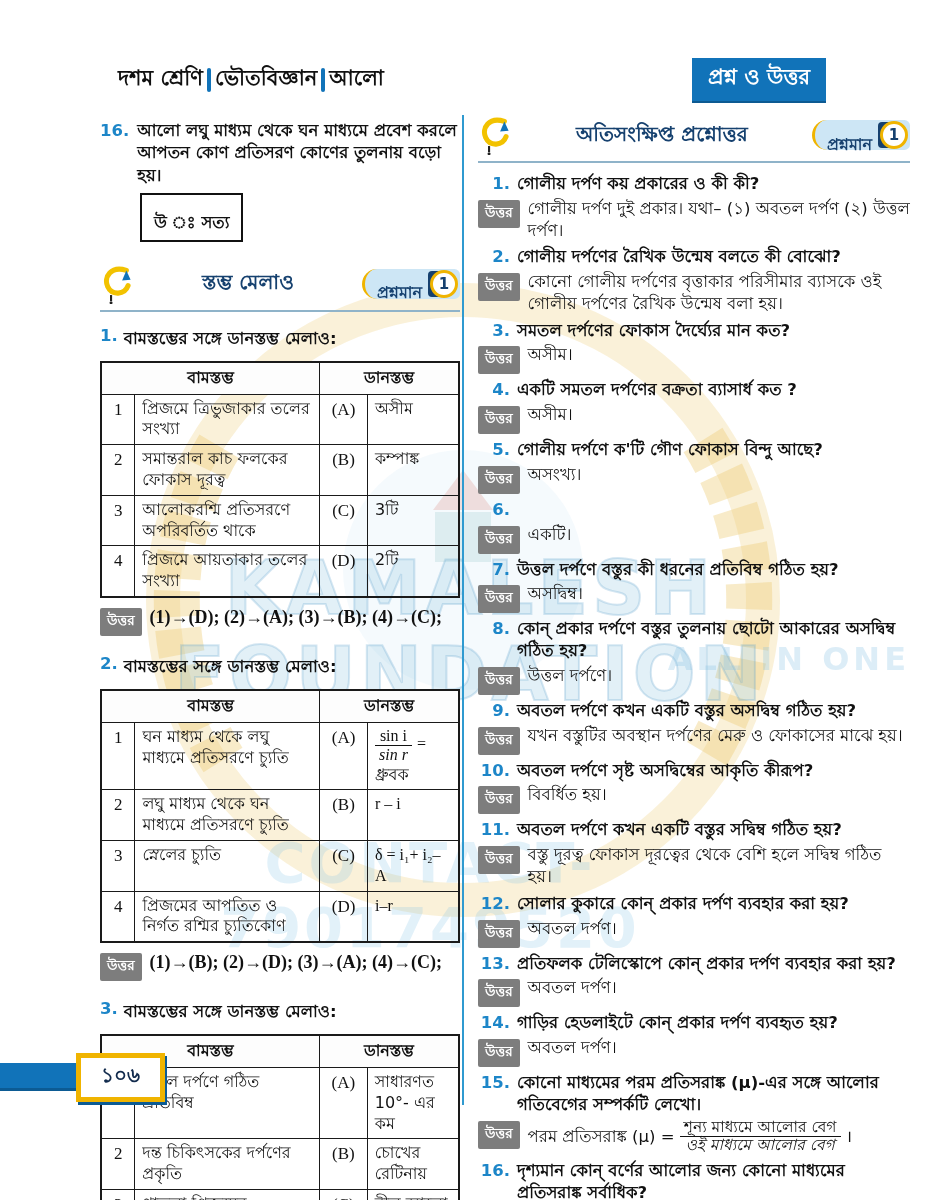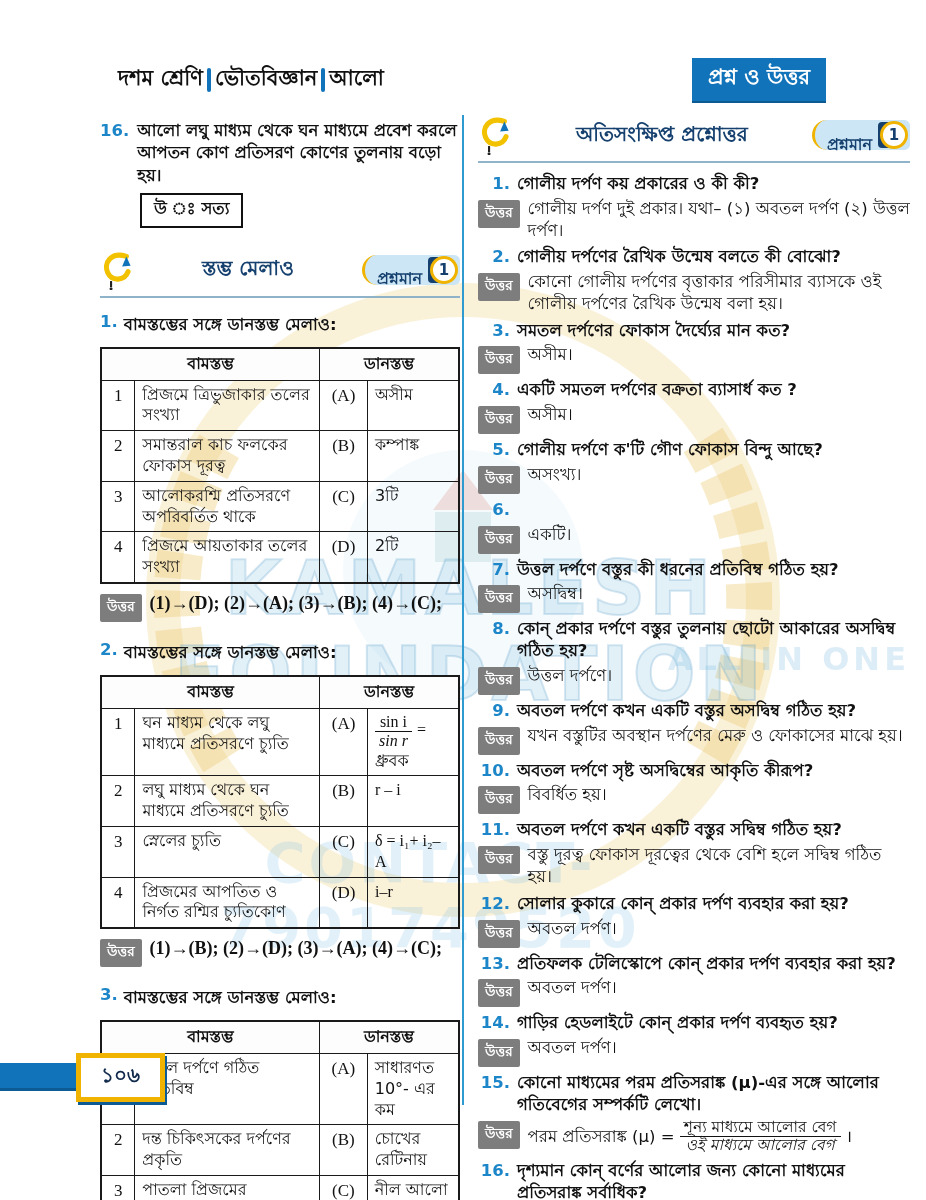--- a/index.html
+++ b/index.html
@@ -35,21 +35,21 @@
   
   .divider { position:absolute; z-index:1; left:462px; top:115px; width:2px;
     height:990px; background:#2f9ad0; }
   .col-left  { position:absolute; z-index:2; left:100px; top:120px; width:360px; }
   .col-right { position:absolute; z-index:2; left:478px; top:115px; width:432px; }
   
   .q16 { display:flex; gap:8px; font-size:16.5px; line-height:1.35; }
   .q16-num { color:#1d86c8; font-weight:bold; }
   .q16-text { font-weight:bold; }
   .q16-ansbox { display:inline-block; margin:6px 0 0 40px; border:2px solid #111;
-    padding:1px 12px 3px; font-weight:bold; font-size:16.5px; }
+    padding:15px 12px 3px; font-weight:bold; font-size:16.5px; }
   
   .sec-head { position:relative; display:flex; align-items:center; gap:8px;
     margin-top:22px; padding-bottom:6px; border-bottom:2px solid #8fb3c9; }
   .sec-title { font-size:20px; font-weight:bold; color:#16416f; flex:1;
     text-align:center; }
   .marks-badge { display:flex; align-items:center; background:#cde6f5;
     border-radius:16px 6px 6px 16px; padding:2px 2px 2px 12px;
     border-left:3px solid #f0b400; height:30px; }
   .marks-label { color:#16416f; font-weight:bold; font-size:16px; margin-right:6px;margin-top:20px; }
   .marks-wedge { width:14px; height:26px; background:#16416f;

